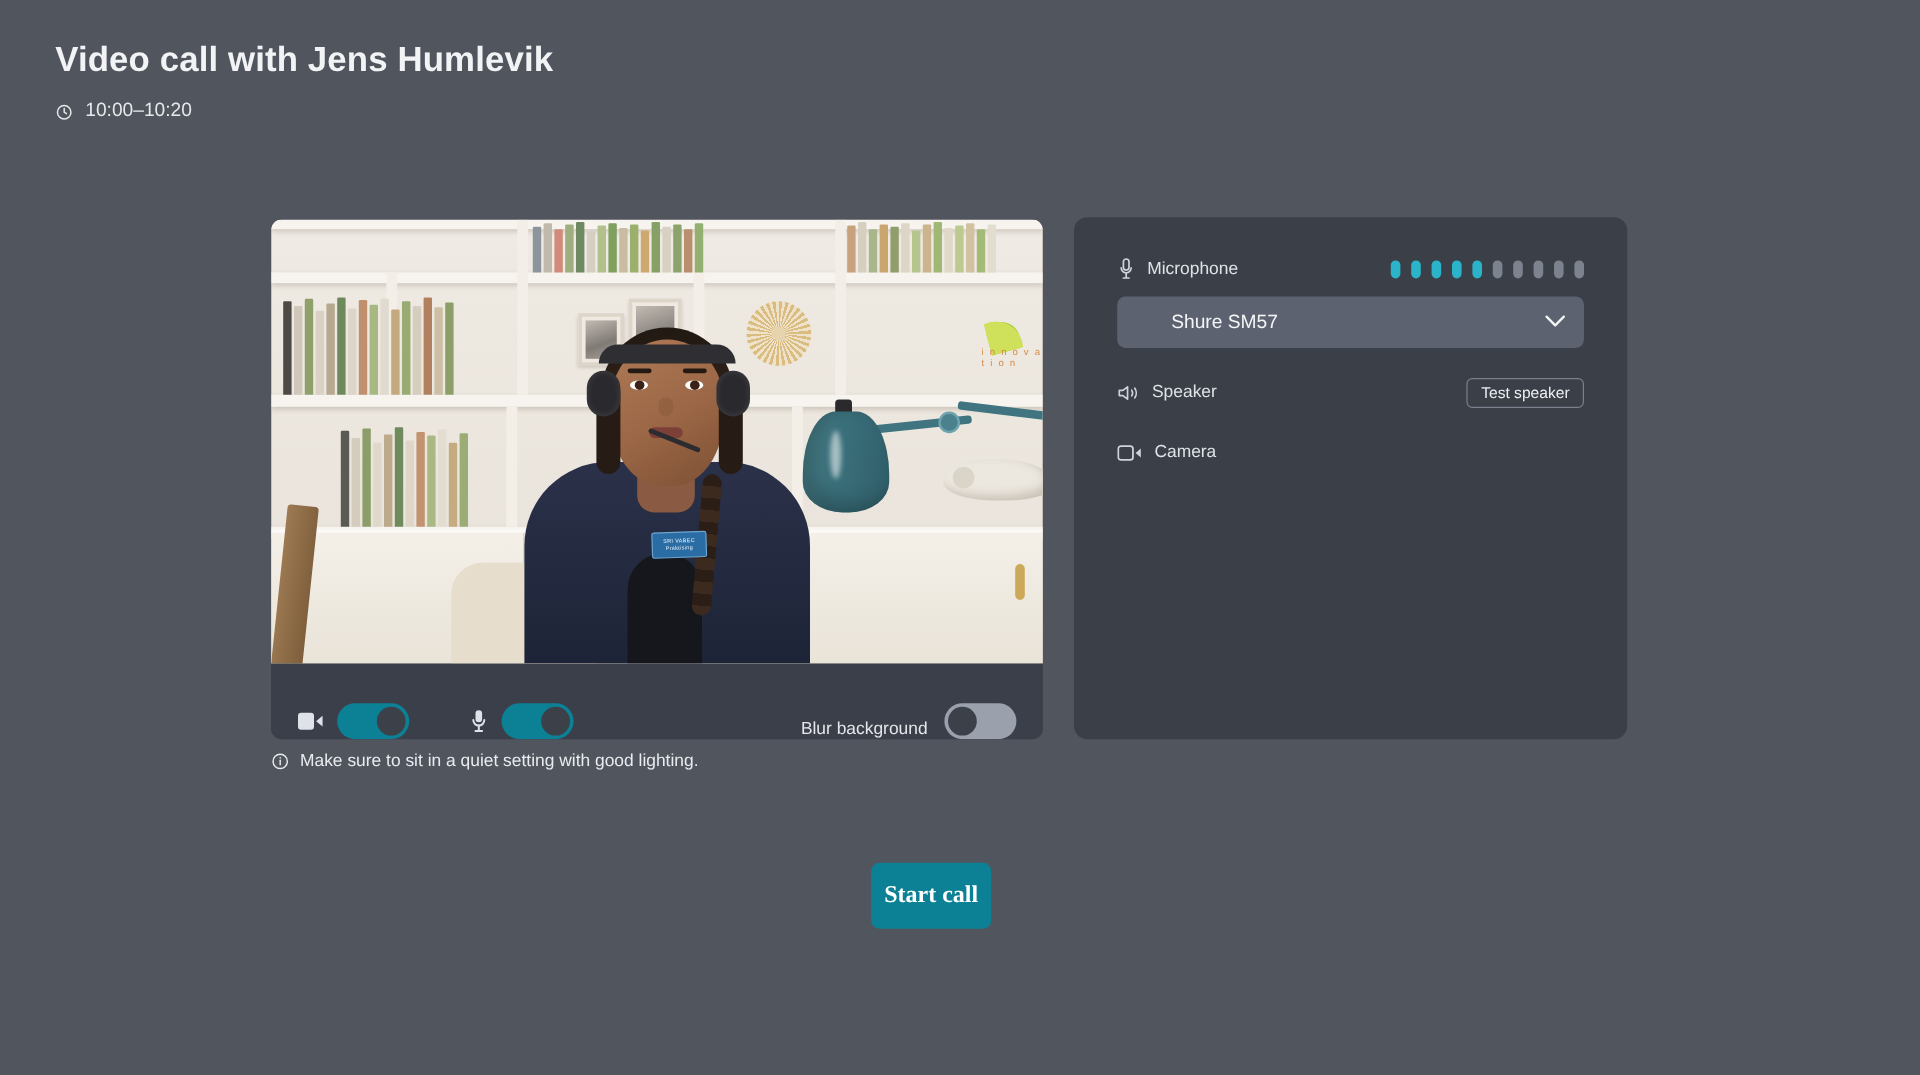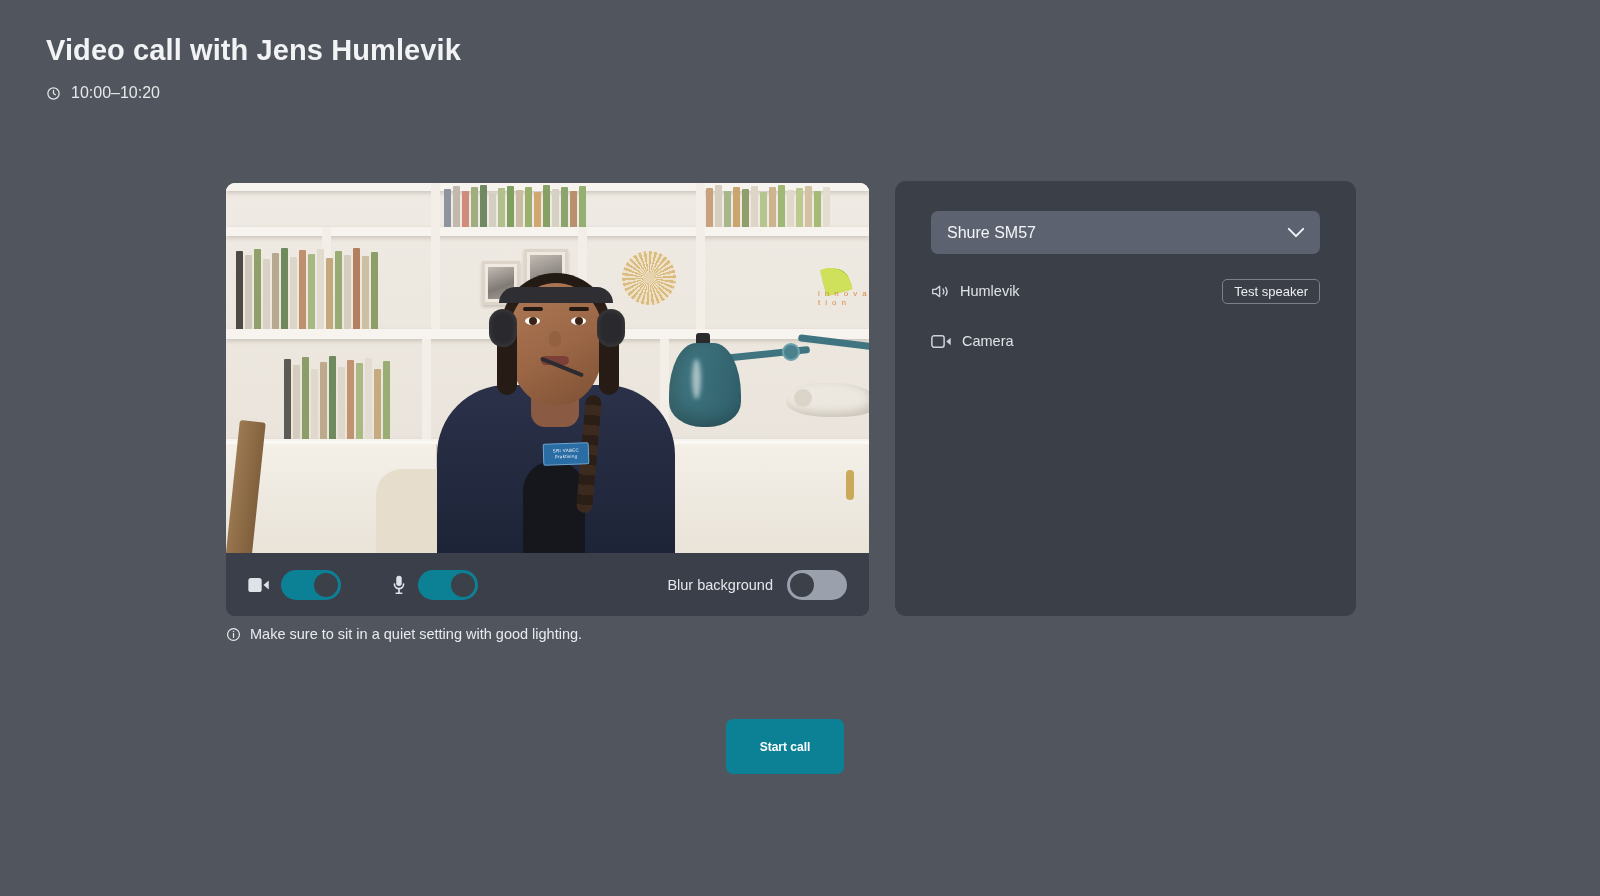--- a/index.html
+++ b/index.html
@@ -175,21 +175,21 @@
     background: linear-gradient(180deg,#2d6fa8,#1f5party); background:#2a6ca4;
     border-radius:2px; border:1px solid #6ea5cf;
     display:flex; flex-direction:column; align-items:center; justify-content:center;
     transform: rotate(-2deg);
   }
   .badge span{ font-size:4.5px; color:#eaf2f8; letter-spacing:.3px; line-height:6px; }
 
   
   .controls {
     position: absolute; left:0; bottom:0; width:643px; height:63px;
-    background:#3b3f4a; display:flex; align-items:center; padding: 0 22px;
+    background:#3b3f4a; display:flex; align-items:flex-end; padding: 0 22px;
   }
   .ctrl-group{ display:flex; align-items:center; gap:11px; }
   .ctrl-group + .ctrl-group{ margin-left:50px; }
   .spacer{ flex:1; }
   .blur-label{ font-size:14.5px; color:#e4e6e9; margin-right:14px; }
 
   .toggle{
     position:relative; width:60px; height:30px; border-radius:15px;
     background:#0c8196; cursor:pointer; flex:0 0 auto;
   }
@@ -230,29 +230,29 @@
   .meter i.on{ background:#2bb3c9; }
   .test-btn{
     font-size:13px; color:#eceef1; background:transparent;
     border:1px solid #7a818c; border-radius:5px; padding:4px 11px;
     cursor:pointer; font-family:"Liberation Sans",sans-serif;
   }
   .select{
     position:relative; height:43px; background:#5c6270; border-radius:7px;
     display:flex; align-items:center; padding: 0 16px; cursor:pointer;
   }
-  .select-value{ font-size:16px; color:#f4f5f7; }
+  .select-value{ font-size:16px; color:#f4f5f7;margin-left:29px; }
   .chev{ position:absolute; right:15px; top:50%; transform: translateY(-50%); }
 
   
   .start-call{
-    position:absolute; left:726px; top:719px; width:118px; height:55px;
+    position:absolute; left:726px; top:719px; width:100px; height:55px;
     background:#0c8196; color:#ffffff; border:none; border-radius:7px;
-    font-size:12px; font-weight:bold; cursor:pointer;
-    font-family:Liberation Sans, sans-serif;
+    font-size:20px; font-weight:bold; cursor:pointer;
+    font-family:Liberation Serif, serif;
   }
 </style>
 </head>
 <body>
 
 <div class="page">
 
   <div class="header">
     <div class="page-title">Video call with Jens Humlevik</div>
     <div class="meta-row">
@@ -453,40 +453,63 @@
           <path d="M12 10.5v6" stroke-linecap="round"></path>
           <circle cx="12" cy="7.2" r="1.1" fill="#e9ebee" stroke="none"></circle>
         </svg>
       </span>
       <span class="note-text">Make sure to sit in a quiet setting with good lighting.</span>
     </div>
 
     <div class="settings">
 
       <div class="field">
+        <div class="field-head">
+          <span class="icon-w">
+            <svg width="15" height="20" viewBox="0 0 16 24" fill="none" stroke="#cfd4da" stroke-width="1.7">
+              <rect x="5.2" y="2.2" width="5.6" height="11" rx="2.8"></rect>
+              <path d="M3 11a5 5 0 0 0 10 0" stroke-linecap="round"></path>
+              <path d="M8 16v5M5.2 21.2h5.6" stroke-linecap="round"></path>
+            </svg>
+          </span>
+          <span class="field-label">Microphone</span>
+          <span class="head-spacer"></span>
+          <span class="meter">
+              <i class="on"></i>
+              <i class="on"></i>
+              <i class="on"></i>
+              <i class="on"></i>
+              <i class="on"></i>
+              <i></i>
+              <i></i>
+              <i></i>
+              <i></i>
+              <i></i>
+            </span>
+        </div>
         <div class="select">
           <span class="select-value">Shure SM57</span>
           <span class="chev">
             <svg width="18" height="11" viewBox="0 0 20 12" fill="none" stroke="#f2f4f6" stroke-width="2.2" stroke-linecap="round" stroke-linejoin="round">
                 <path d="M2 2l8 8 8-8"></path>
               </svg>
           </span>
         </div>
       </div>
 
       <div class="field">
         <div class="field-head">
           <span class="icon-w">
             <svg width="19" height="17" viewBox="0 0 22 18" fill="none" stroke="#cfd4da" stroke-width="1.6">
               <path d="M2 6.5h3.5L10 3v12L5.5 11.5H2z" stroke-linejoin="round"></path>
               <path d="M14 6.2c1 1.6 1 4 0 5.6" stroke-linecap="round"></path>
               <path d="M17 4.4c1.8 2.6 1.8 6.6 0 9.2" stroke-linecap="round"></path>
             </svg>
           </span>
-          <span class="field-label">Humlevik</span>
+          <span class="field-label">Speaker</span>
           <span class="head-spacer"></span>
           <button class="test-btn">Test speaker</button>
         </div>
       </div>
 
       <div class="field">
         <div class="field-head">
           <span class="icon-w">
             <svg width="21" height="15" viewBox="0 0 24 17" fill="none" stroke="#cfd4da" stroke-width="1.7">
               <rect x="1" y="2" width="14" height="13" rx="2.5"></rect>

